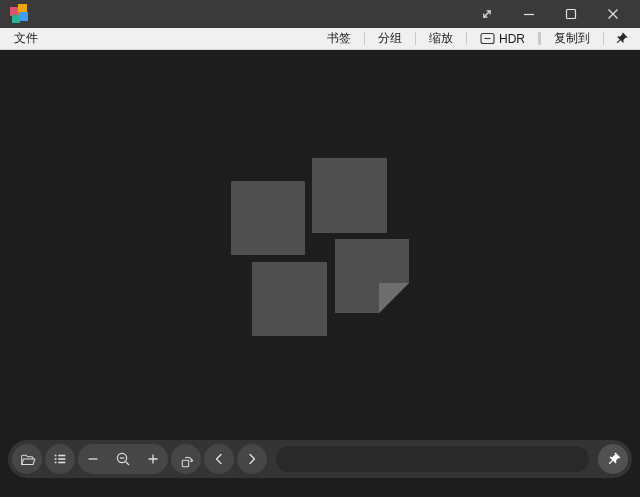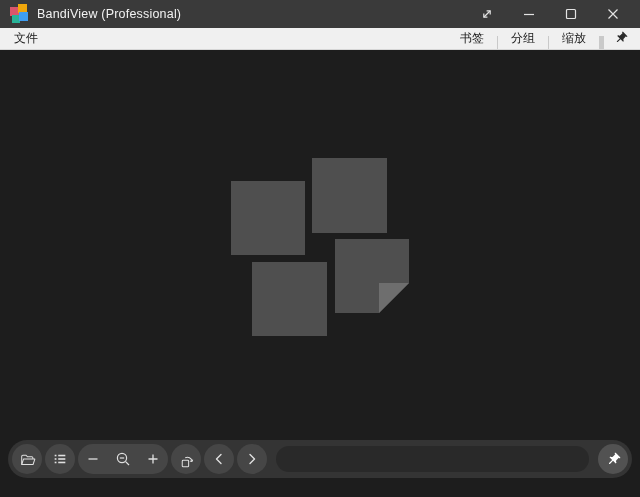--- a/index.html
+++ b/index.html
@@ -11,21 +11,21 @@
   .titlebar { height:28px; background:#3a3a3a; display:flex; align-items:center; flex:0 0 28px; }
   .app-icon { width:22px; height:22px; margin:0 8px 0 7px; flex:0 0 auto; }
   .title-text { color:#f2f2f2; font-size:12.5px; letter-spacing:.2px; white-space:nowrap; }
   .tb-spacer { flex:1; }
   .tb-btn { width:42px; height:28px; display:flex; align-items:center; justify-content:center;
             color:#e3e3e3; }
   .titlebar-right { display:flex; padding-right:6px; }
   .tb-btn svg { display:block; }
 
   
-  .menubar { height:22px; background:#f0f0f0; display:flex; align-items:flex-end;
+  .menubar { height:22px; background:#f0f0f0; display:flex; align-items:center;
              font-size:12px; color:#1a1a1a; flex:0 0 22px; border-bottom:1px solid #d6d6d6; }
   .menu-item { padding:0 13px; height:22px; display:flex; align-items:center; gap:4px;
                white-space:nowrap; }
   .menu-item.file { padding:0 14px; }
   .m-spacer { flex:1; }
   .sep { width:1px; height:13px; background:#c9c9c9; flex:0 0 1px; }
   .menu-item svg { display:block; color:#3c3c3c; }
   .menu-pin { padding:0 12px 0 10px; height:22px; display:flex; align-items:center; }
 
   
@@ -63,21 +63,20 @@
 
 <div class="window">
 
   <div class="titlebar">
     <svg class="app-icon" viewBox="0 0 22 22">
       <rect x="3" y="4" width="9" height="9" fill="#d9556b"></rect>
       <rect x="11" y="1" width="9" height="9" fill="#efa60b"></rect>
       <rect x="5" y="12" width="8" height="8" fill="#28b297"></rect>
       <rect x="12" y="9" width="9" height="9" fill="#3f9ef2"></rect>
     </svg>
-    <span class="title-text">BandiView (Professional)</span>
     <div class="tb-spacer"></div>
     <div class="titlebar-right">
       <div class="tb-btn">
         <svg width="14" height="14" viewBox="0 0 14 14" fill="none" stroke="currentColor" stroke-width="1.2">
           <path d="M4 10 L10 4"></path>
             <path d="M6.6 3.8 H10.2 V7.4"></path>
             <path d="M7.4 10.2 H3.8 V6.6"></path>
         </svg>
       </div>
       <div class="tb-btn">
@@ -112,26 +111,36 @@
     <div class="menu-item">
       <span>分组</span>
     </div>
     <span class="sep"></span>
 
     <div class="menu-item">
       <span>缩放</span>
     </div>
     <span class="sep"></span>
 
-    <span class="sep"></span>
-
-    <span class="sep"></span>
-
-    <span class="sep"></span>
-
+    <div class="menu-item">
+      <svg width="15" height="13" viewBox="0 0 15 13" fill="none" stroke="currentColor" stroke-width="1.1">
+        <rect x="1" y="1.5" width="13" height="10" rx="2"></rect>
+          <path d="M4.5 6.5 H10.5"></path>
+      </svg>
+      <span>HDR</span>
+    </div>
+    <span class="sep"></span>
+
+    <span class="sep"></span>
+
+    <span class="sep"></span>
+
+    <div class="menu-item">
+      <span>复制到</span>
+    </div>
     <span class="sep"></span>
 
     <div class="menu-pin">
       <svg width="14" height="14" viewBox="0 0 24 24" fill="#2b2b2b">
         <g transform="rotate(45 12 12)">
           <path d="M16 9V4h1c.55 0 1-.45 1-1s-.45-1-1-1H7c-.55 0-1 .45-1 1s.45 1 1 1h1v5c0 1.66-1.34 3-3 3v2h5.97v7l1 1 1-1v-7H19v-2c-1.66 0-3-1.34-3-3z"></path>
         </g>
       </svg>
     </div>
   </div>

